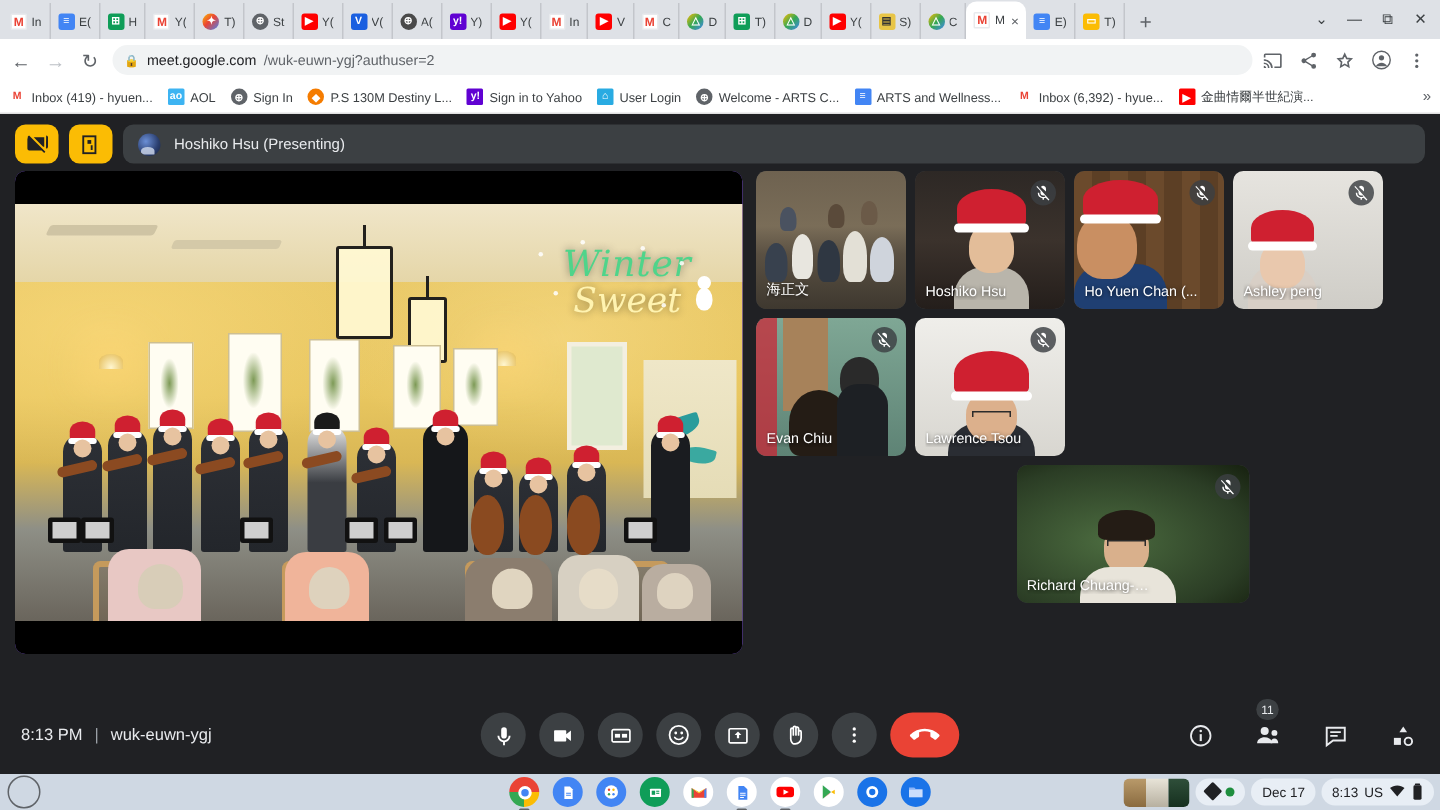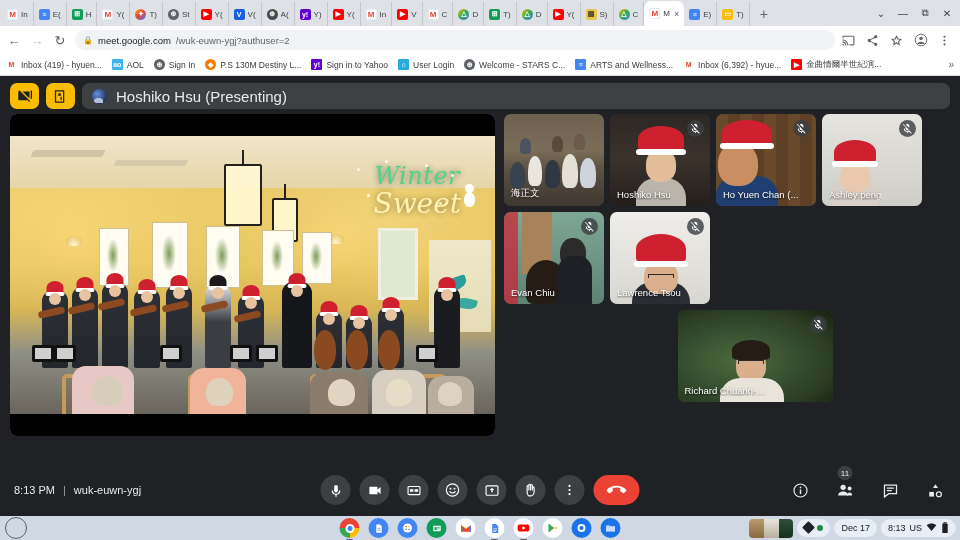--- a/index.html
+++ b/index.html
@@ -102,21 +102,21 @@
   }
   .present-av {
     width:15px; height:15px; border-radius:50%;
     background:radial-gradient(circle at 35% 35%, #6b8fd6 0%, #2b3f70 60%, #161f38 100%);
     flex:0 0 auto; position:relative; overflow:hidden;
   }
   .present-av:after{
     content:""; position:absolute; left:2px; bottom:1px; width:9px; height:5px;
     background:#c9d4e8; border-radius:50% 50% 0 0; opacity:.85;
   }
-  .present-name { font-size:15px; color:#e8eaed; font-weight:500; }
+  .present-name { font-size:10px; color:#e8eaed; font-weight:500; }
 
   
   .meet-body { display:flex; padding:4px 10px 0 10px; gap:9px; height:326px; }
 
   
   .stage {
     width:485px; height:322px; border-radius:7px; background:#8b5cf6;
     position:relative; overflow:hidden; flex:0 0 auto;
   }
   .stage .letterbox-t, .stage .letterbox-b {
@@ -243,21 +243,21 @@
     background:rgba(150,112,60,.18);
   }
   
   .ws-wrap { position:absolute; top:28px; right:34px; text-align:center; z-index:2; }
   .ws1 {
     font-family:"DejaVu Serif", serif; font-style:italic; font-size:24px;
     color:#4fd48a; text-shadow:0 0 6px rgba(0,0,0,.45); letter-spacing:.5px;
     line-height:1;
   }
   .ws2 {
-    font-family:"DejaVu Serif", serif; font-style:italic; font-size:28px;
+    font-family:"DejaVu Serif", serif; font-style:italic; font-size:23px;
     color:#fff3b0; text-shadow:0 0 6px rgba(0,0,0,.45); margin-top:2px; line-height:1;
   }
   .snowman {
     position:absolute; right:-14px; top:20px; width:11px; height:24px;
   }
   .snowman:before { content:""; position:absolute; top:0; left:1px; width:9px; height:9px;
     background:#fff; border-radius:50%; }
   .snowman:after { content:""; position:absolute; top:8px; left:0; width:11px; height:15px;
     background:#fff; border-radius:50% 50% 45% 45%; }
   .dots span {
@@ -587,21 +587,21 @@
     <div class="bm">
         <span class="bfav" style="background:#6001d2">y!</span>
         <span>Sign in to Yahoo</span>
       </div>
     <div class="bm">
         <span class="bfav" style="background:#29abe2">⌂</span>
         <span>User Login</span>
       </div>
     <div class="bm">
         <span class="bfav" style="background:#5f6368;border-radius:50%">⊕</span>
-        <span>Welcome - STARS C...</span>
+        <span>Welcome - ARTS C...</span>
       </div>
     <div class="bm">
         <span class="bfav" style="background:#4285f4">≡</span>
         <span>ARTS and Wellness...</span>
       </div>
     <div class="bm">
         <span class="bfav" style="background:#fff;color:#ea4335">M</span>
         <span>Inbox (6,392) - hyue...</span>
       </div>
     <div class="bm">

